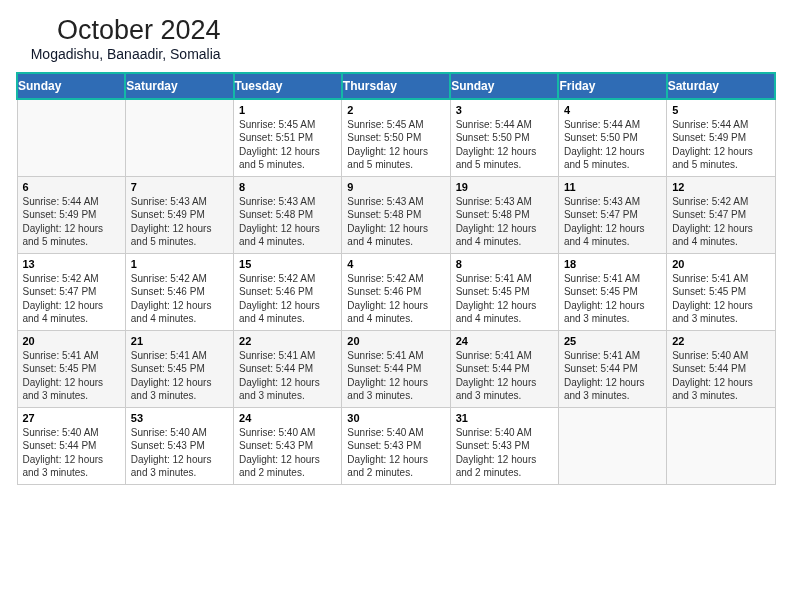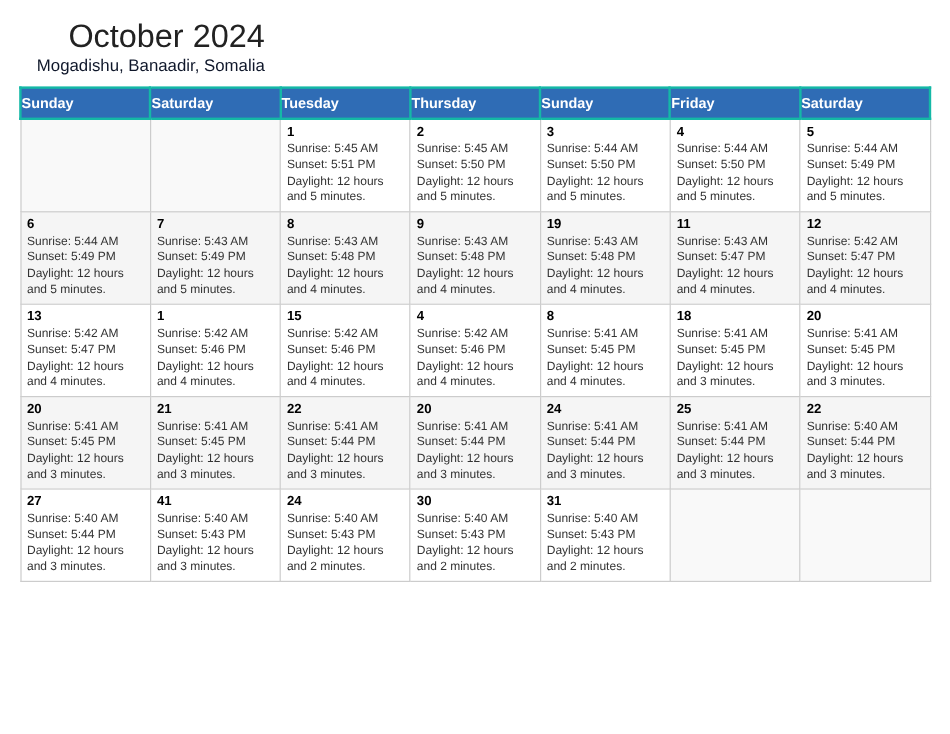--- a/index.html
+++ b/index.html
@@ -310,21 +310,21 @@
         </tr>
         <tr>
           <td>
             <span class="day-num">27</span>
             <div class="day-info" style="white-space: pre-line;">Sunrise: 5:40 AM
 Sunset: 5:44 PM
 Daylight: 12 hours
 and 3 minutes.</div>
           </td>
           <td>
-            <span class="day-num">41</span>
+            <span class="day-num">53</span>
             <div class="day-info" style="white-space: pre-line;">Sunrise: 5:40 AM
 Sunset: 5:43 PM
 Daylight: 12 hours
 and 3 minutes.</div>
           </td>
           <td>
             <span class="day-num">24</span>
             <div class="day-info" style="white-space: pre-line;">Sunrise: 5:40 AM
 Sunset: 5:43 PM
 Daylight: 12 hours

